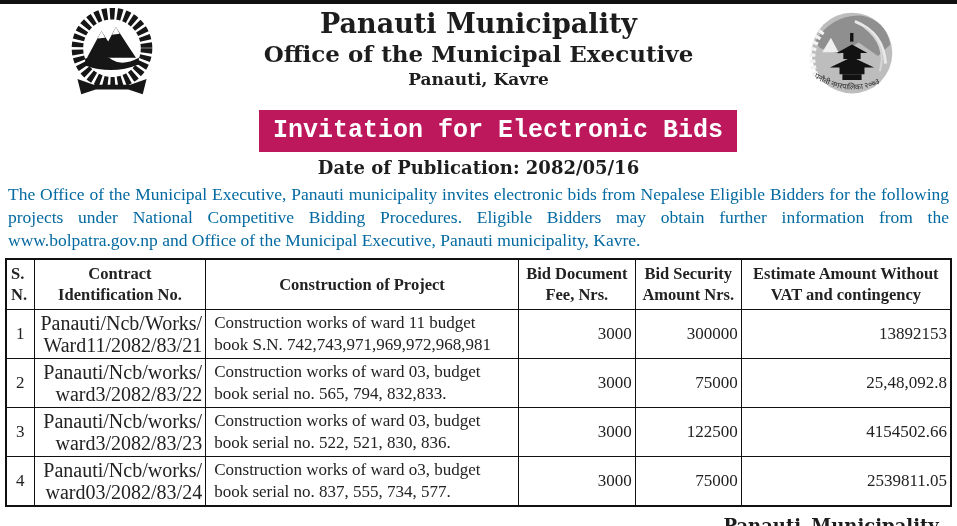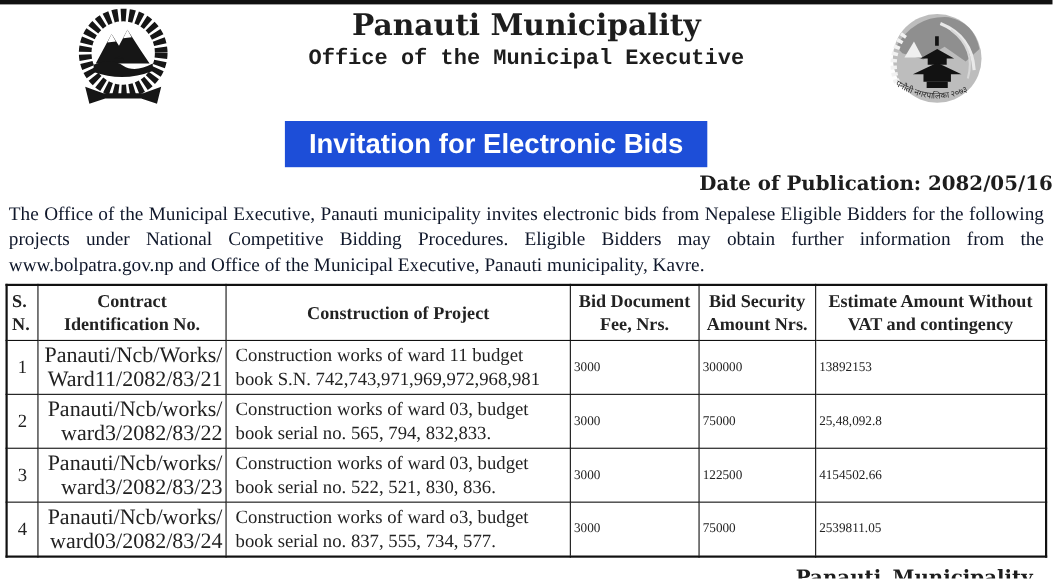--- a/index.html
+++ b/index.html
@@ -7,49 +7,49 @@
   .topbar{position:absolute;top:0;left:0;width:957px;height:4px;background:#111;}
   .page{position:relative;width:957px;height:526px;}
 
   
   .header{position:relative;height:106px;}
   .logo{position:absolute;top:5px;}
   .logo.left{left:58px;width:108px;height:96px;}
   .logo.right{left:795px;top:8px;width:114px;height:96px;}
   .htext{position:absolute;left:0;top:8px;width:957px;text-align:center;font-family:"DejaVu Serif",serif;font-weight:bold;color:#1d1d1d;}
   .h1{font-size:27px;line-height:31px;}
-  .h2{font-size:20px;line-height:30px;font-family:Liberation Mono, monospace;}
+  .h2{font-size:23px;line-height:30px;}
   .h3{font-size:17px;line-height:21px;}
 
   
-  .banner{margin:4px 0 0 259px;width:384px;height:42px;background:#1d4ed8;color:#fff;
-    font-family:Liberation Sans, sans-serif;font-weight:bold;font-size:25px;text-align:center;line-height:42px;}
-  .pubdate{margin-top:5px;text-align:right;font-family:"DejaVu Serif",serif;font-weight:bold;font-size:18px;color:#1d1d1d;}
+  .banner{margin:4px 0 0 259px;width:478px;height:42px;background:#be185d;color:#fff;
+    font-family:Liberation Mono, monospace;font-weight:bold;font-size:25px;text-align:center;line-height:42px;}
+  .pubdate{margin-top:5px;text-align:center;font-family:"DejaVu Serif",serif;font-weight:bold;font-size:18px;color:#1d1d1d;}
 
   
-  .intro{margin:5px 8px 6px 8px;font-size:17.5px;line-height:23px;text-align:justify;color:#0f172a;}
+  .intro{margin:5px 8px 6px 8px;font-size:17.5px;line-height:23px;text-align:justify;color:#0369a1;}
 
   
   table{border-collapse:collapse;margin:2px 5px 0 5px;width:947px;table-layout:fixed;}
   th,td{border:1.8px solid #111;white-space:pre-line;vertical-align:middle;font-size:16.5px;color:#222;padding:2px 3px;}
   table{border:2.5px solid #111;}
   th{font-weight:bold;text-align:center;line-height:21px;}
   thead tr{height:50px;}
   tbody tr{height:49px;}
   .col-sn{width:28px;}
   .col-contract{width:170px;}
   .col-desc{width:310px;}
   .col-fee{width:116px;}
   .col-sec{width:105px;}
   .col-est{width:208px;}
   th.sn-h{text-align:left;padding-left:4px;}
   td.sn{text-align:center;font-size:17px;}
   td.contract{text-align:right;line-height:22px;font-size:20px;}
   td.desc{text-align:left;padding-left:8px;line-height:22px;font-size:17px;}
-  td.num{text-align:left;font-size:12px;}
+  td.num{text-align:right;font-size:17px;}
 
   
   .footer{margin-top:8px;padding-right:14px;text-align:right;font-family:"DejaVu Serif",serif;
     font-weight:bold;font-size:18px;color:#1d1d1d;word-spacing:4px;}
 </style>
 </head>
 <body>
 
 <div class="page">
   <div class="topbar"></div>
@@ -64,20 +64,21 @@
         <path d="M59 23 L63 30 L55 31 Z" fill="#ffffff"></path>
         <path d="M27 56 Q44 49 55 57 Q66 64 83 55 L83 62 Q55 73 27 63 Z" fill="#161616"></path>
         <path d="M46 51 q5 -5 10 0 q-5 -2 -10 0 Z" fill="#161616"></path>
         <path d="M19 77 L36 83 L74 83 L91 77 L87 93 L72 88 L38 88 L23 93 Z" fill="#161616"></path>
       </svg>
     </div>
 
     <div class="htext">
       <div class="h1">Panauti Municipality</div>
       <div class="h2">Office of the Municipal Executive</div>
+      <div class="h3">Panauti, Kavre</div>
     </div>
 
     <div class="logo right">
       <svg viewBox="0 0 110 100" width="114" height="96" aria-hidden="true">
         <circle cx="55" cy="47" r="42" fill="#bdbdbd"></circle>
         <path d="M16 36 Q34 6 66 8 Q90 13 95 38 L82 50 L62 36 L42 48 L22 42 Z" fill="#8f8f8f"></path>
         <path d="M58 14 Q88 26 90 58" stroke="#e9e9e9" stroke-width="3" fill="none"></path>
         <path d="M68 20 Q92 38 84 66" stroke="#d8d8d8" stroke-width="2" fill="none"></path>
         <path d="M17 70 Q8 45 24 24" stroke="#f2f2f2" stroke-width="6" fill="none" stroke-dasharray="3.5 3"></path>
         <path d="M24 46 L33 31 L41 46 Z" fill="#efefef"></path>

